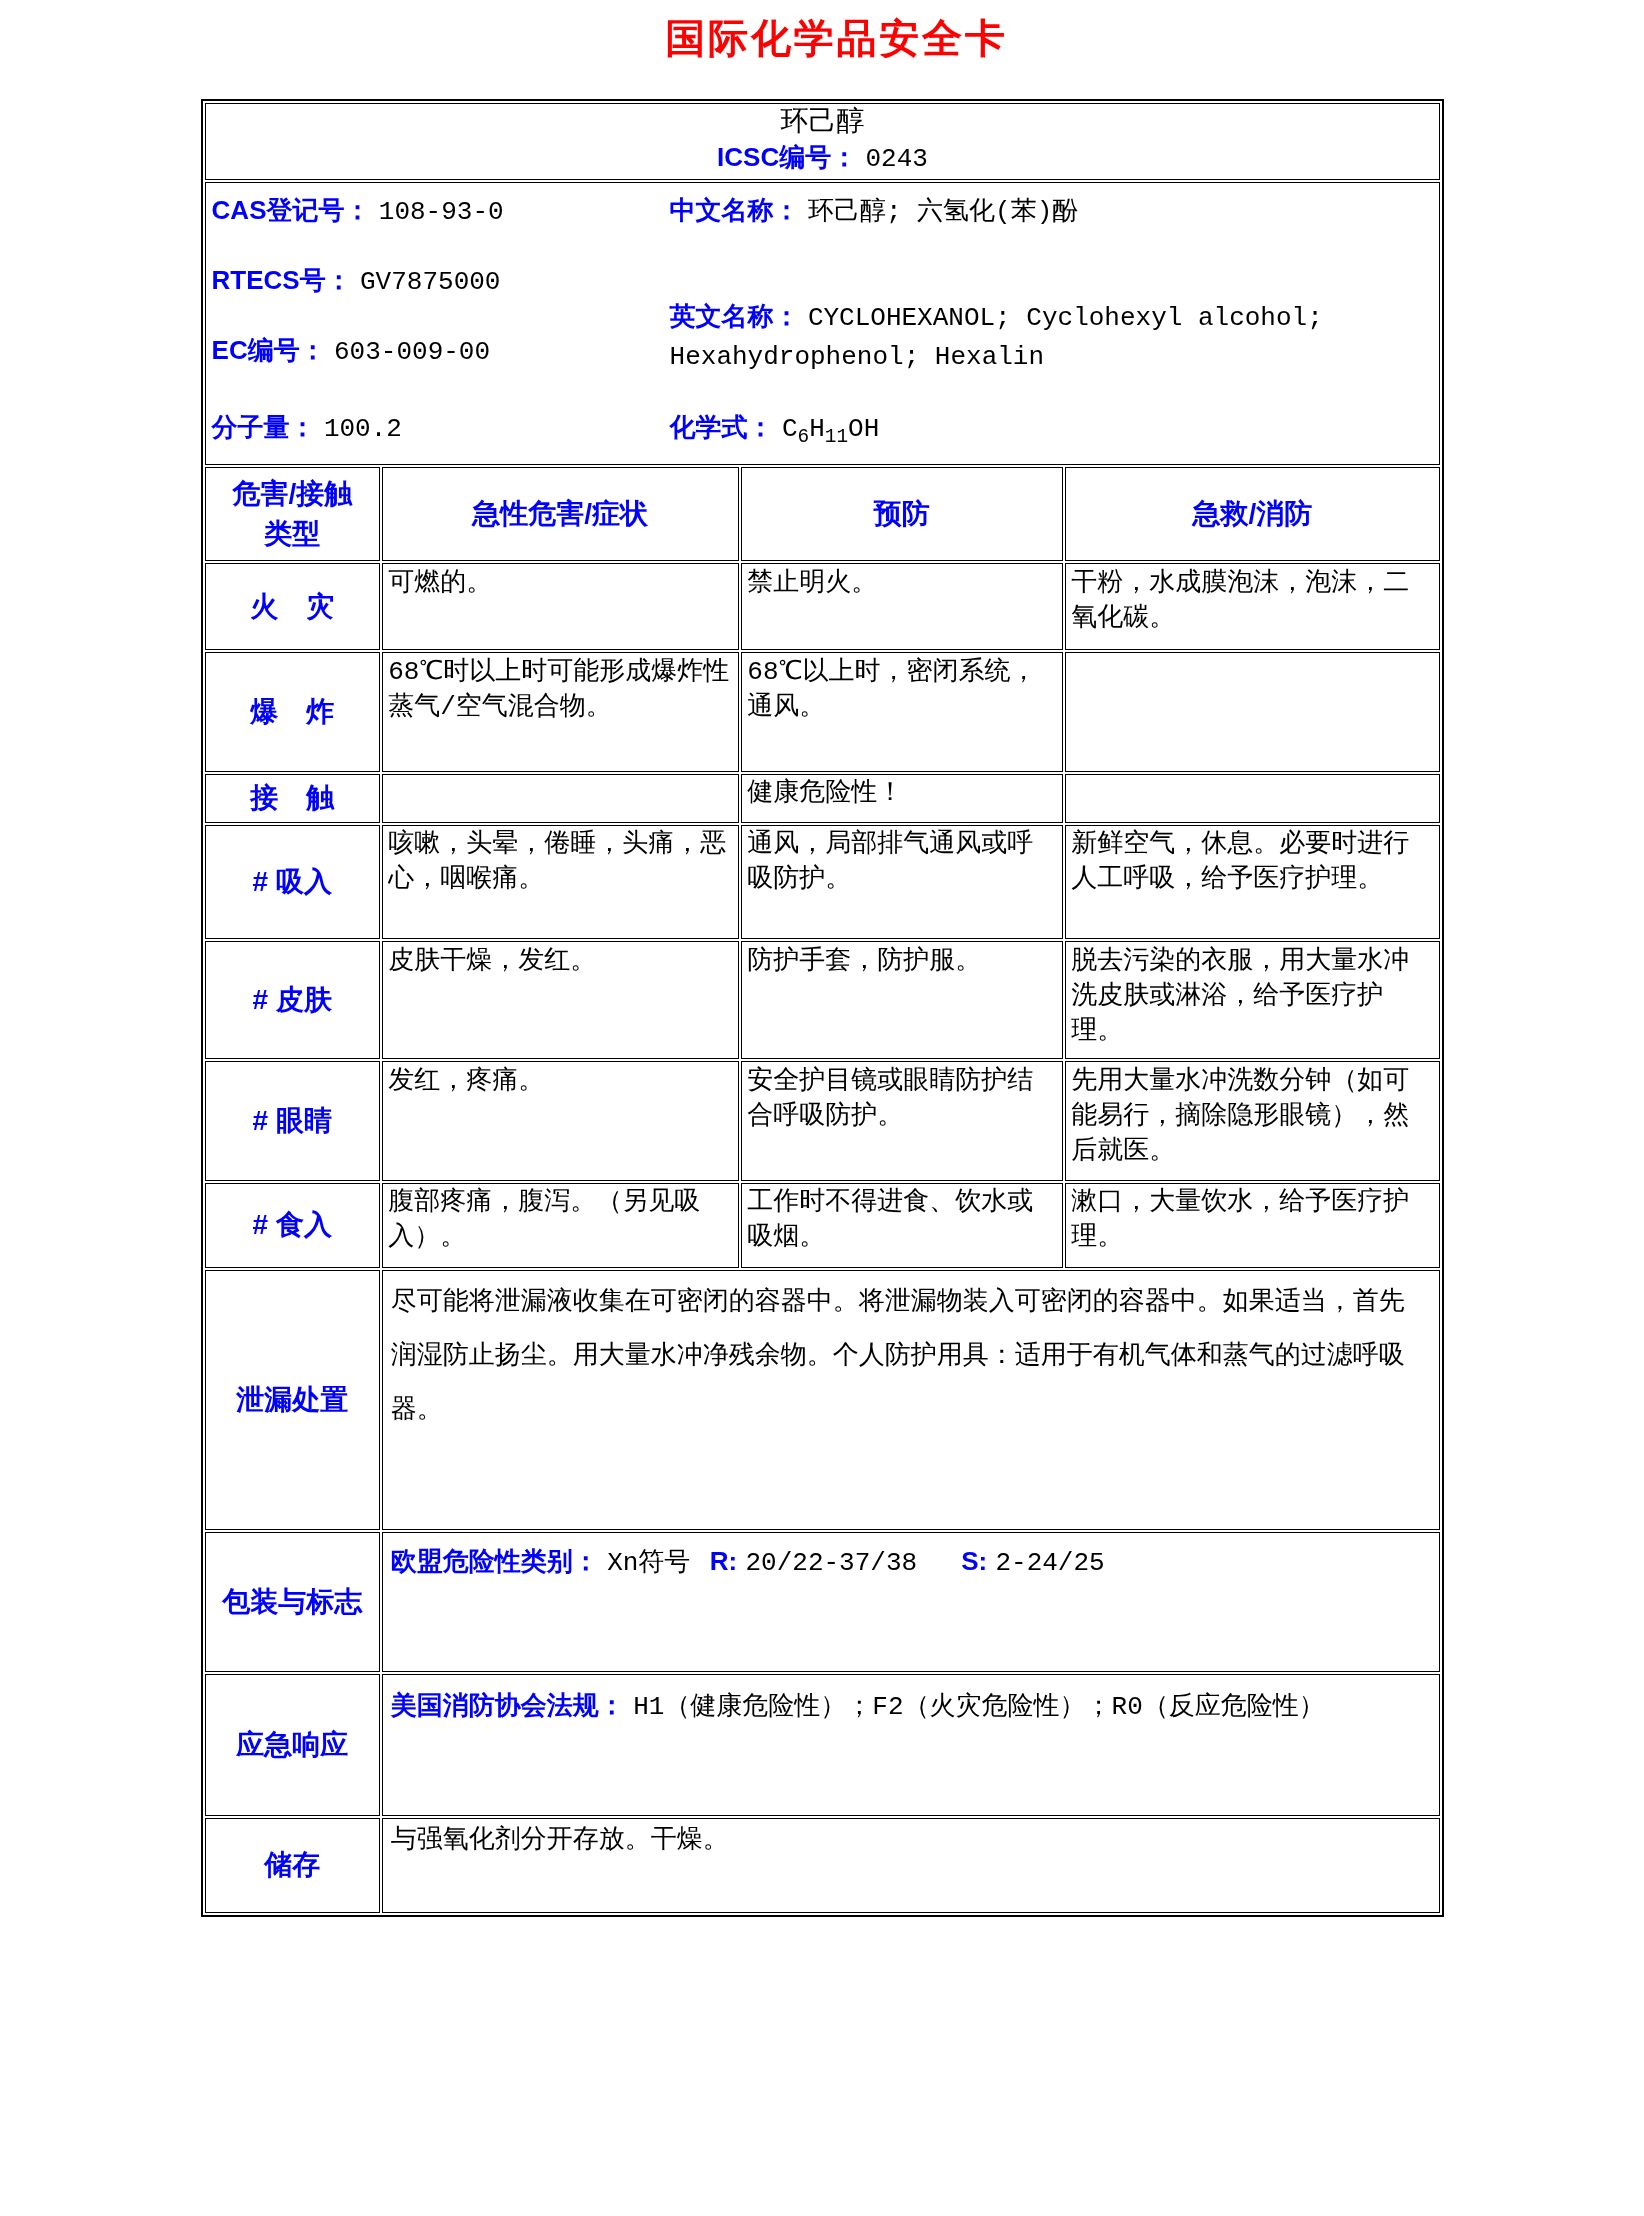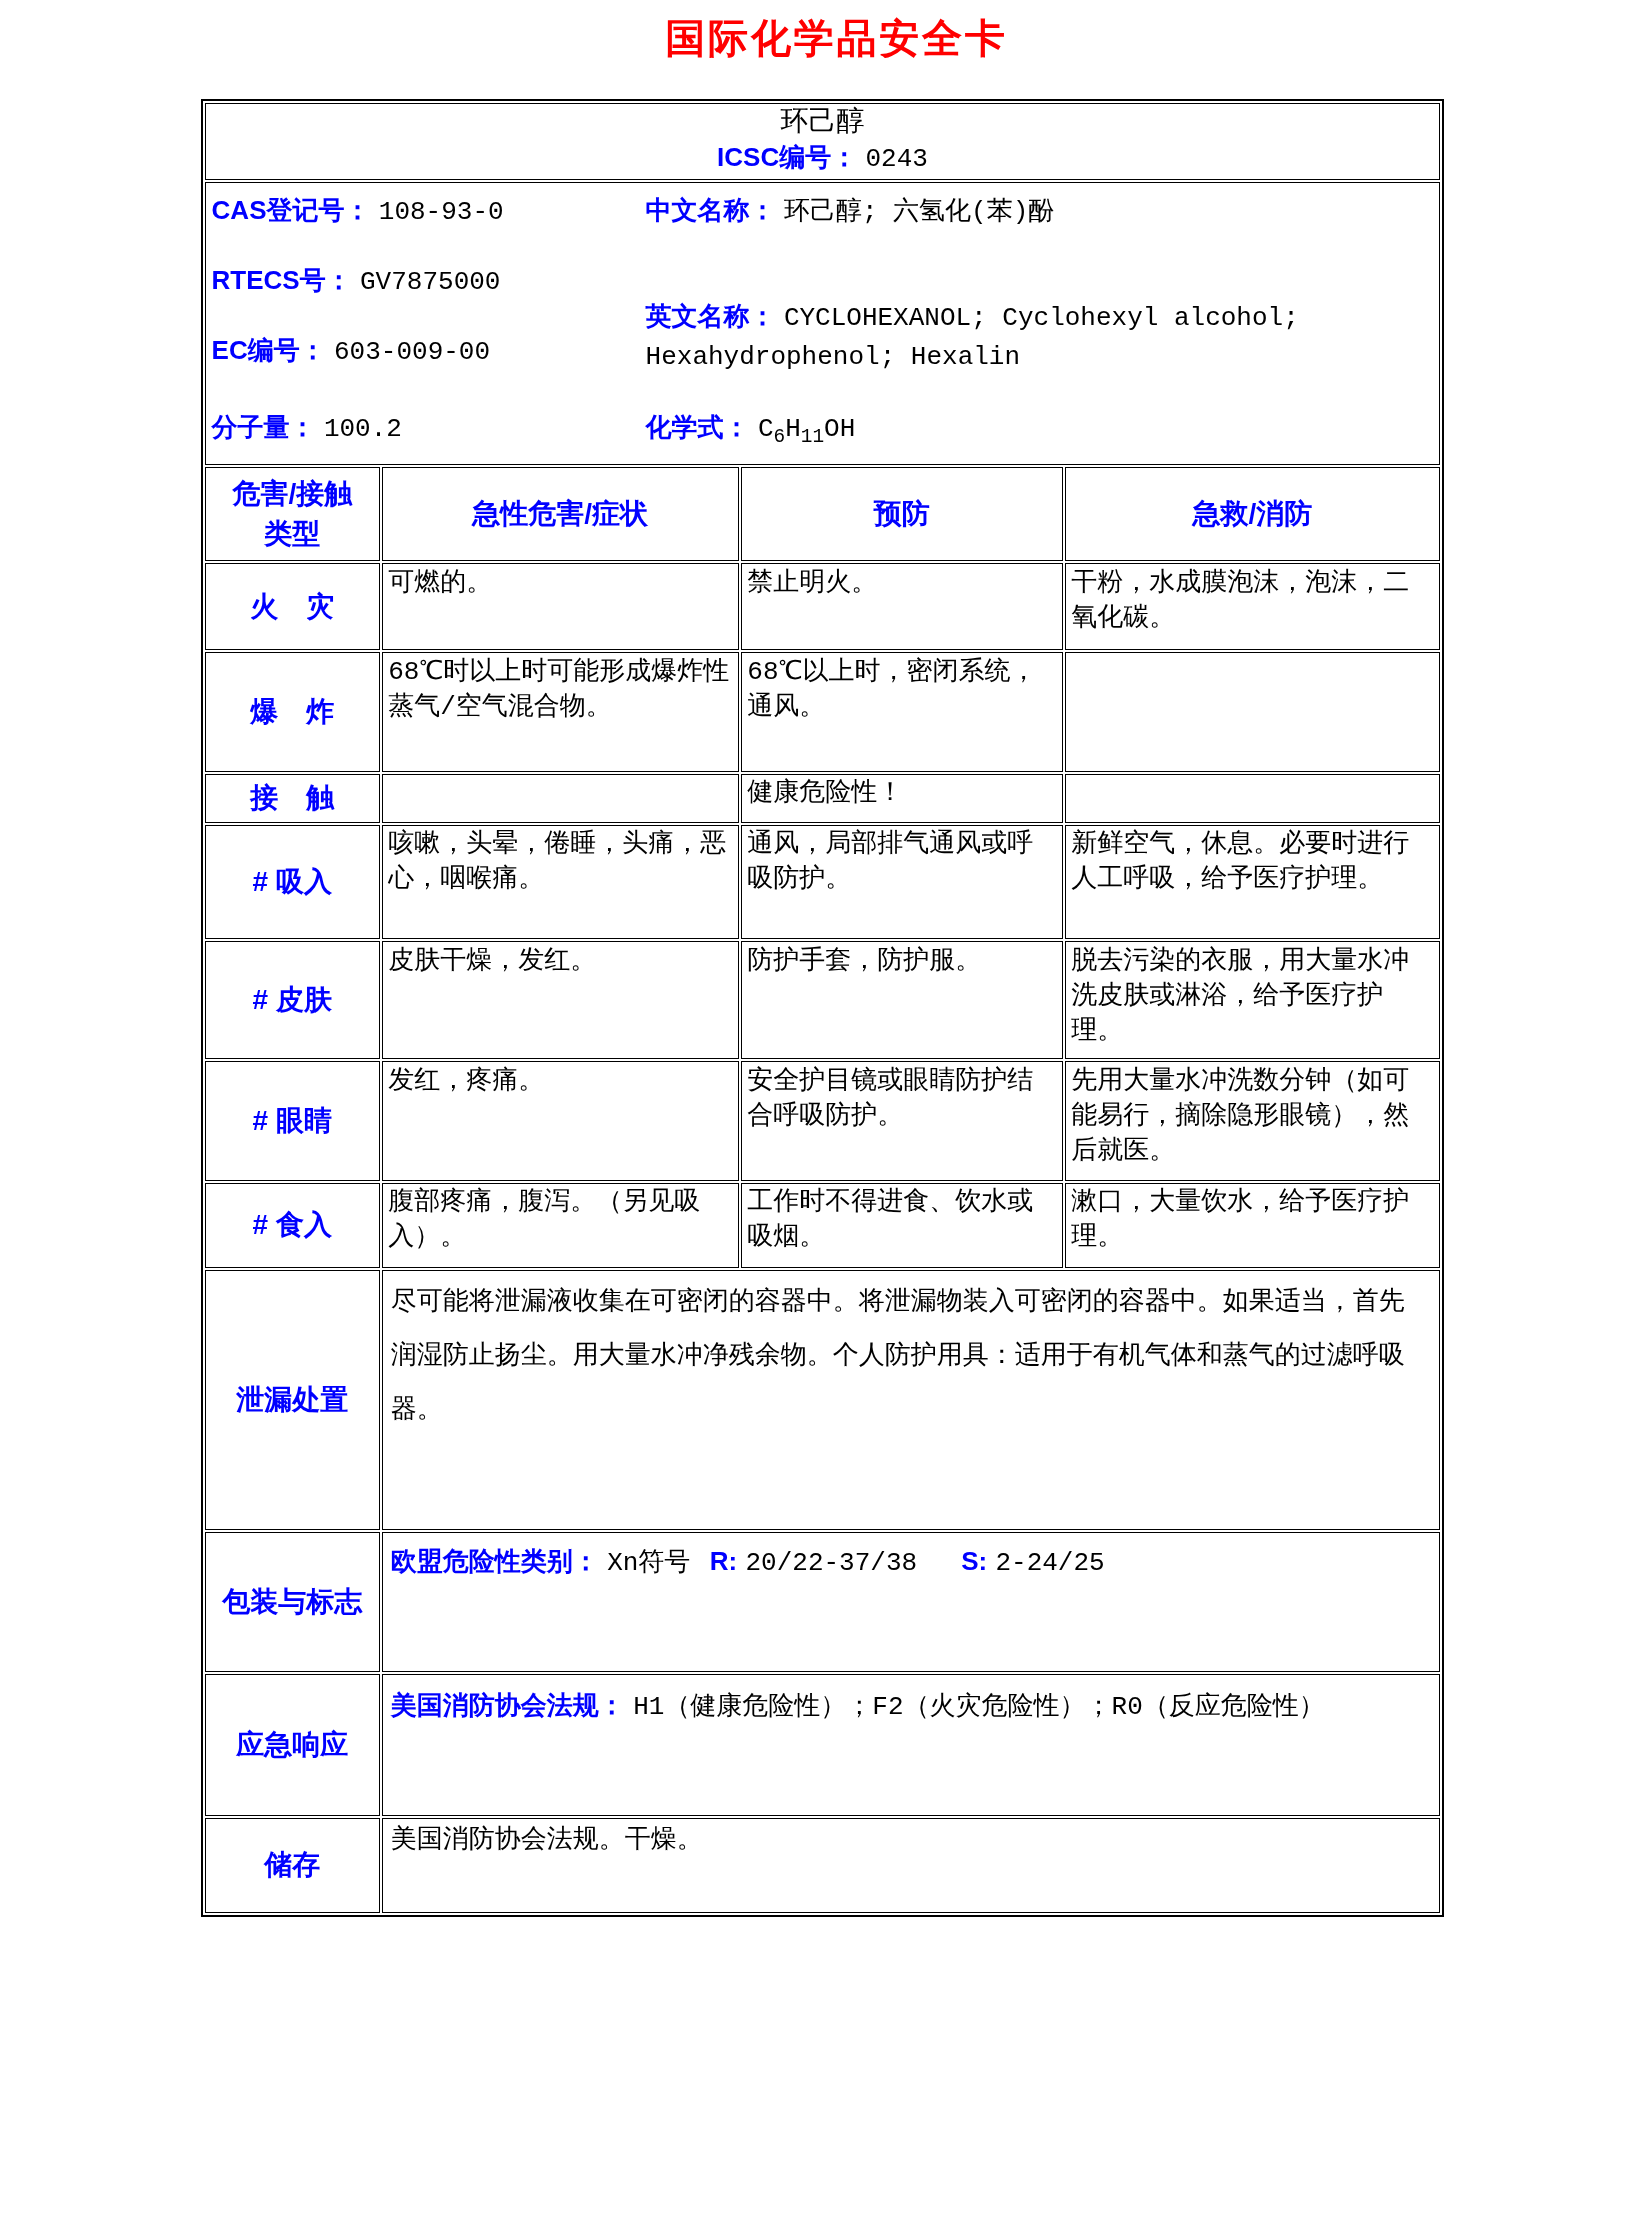--- a/index.html
+++ b/index.html
@@ -41,21 +41,21 @@
   .r-name td{height:69px} .r-ids td{height:278px} .r-head td{height:90px}
   .r-fire td{height:82px} .r-expl td{height:115px} .r-cont td{height:44px}
   .r-inh td{height:110px} .r-skin td{height:113px} .r-eye td{height:115px}
   .r-ing td{height:80px} .r-spill td{height:250px} .r-pack td{height:124px}
   .r-resp td{height:126px} .r-stor td{height:87px}
 
   .name-flex { display:flex; justify-content:space-between; align-items:center; height:100%; padding:0 8.3px;flex-direction:column; }
   .name-flex .chem { font-size:28px; }
   .name-flex .right { white-space:nowrap; }
 
-  .ids-wrap { display:flex; height:275px; }
+  .ids-wrap { display:flex; height:275px;gap:24px; }
   .ids-left { width:434px; display:flex; flex-direction:column; }
   .ids-right { flex:1; display:flex; flex-direction:column; }
   .ids-line { line-height:39px; }
   .ids-left .l1 { margin-top:7px; }
   .ids-left .l2 { margin-top:29px; }
   .ids-left .l3 { margin-top:29px; }
   .ids-left .l4 { margin-top:auto; margin-bottom:9.7px; }
   .ids-right .l1 { margin-top:7px; }
   .ids-right .l2 { margin-top:65px; }
   .ids-right .l4 { margin-top:auto; margin-bottom:9.7px; }
@@ -188,19 +188,19 @@
 
     <tr class="r-resp">
       <td class="labelcell">应急响应</td>
       <td colspan="3" class="content">
         <span class="lbl">美国消防协会法规：</span><span>H1（健康危险性）；F2（火灾危险性）；R0（反应危险性）</span>
       </td>
     </tr>
 
     <tr class="r-stor">
       <td class="labelcell">储存</td>
-      <td colspan="3" class="content">美国消防协会法规。干燥。</td>
+      <td colspan="3" class="content">与强氧化剂分开存放。干燥。</td>
     </tr>
 
   </tbody>
     </table>
 </div>
 
 
 </body></html>

